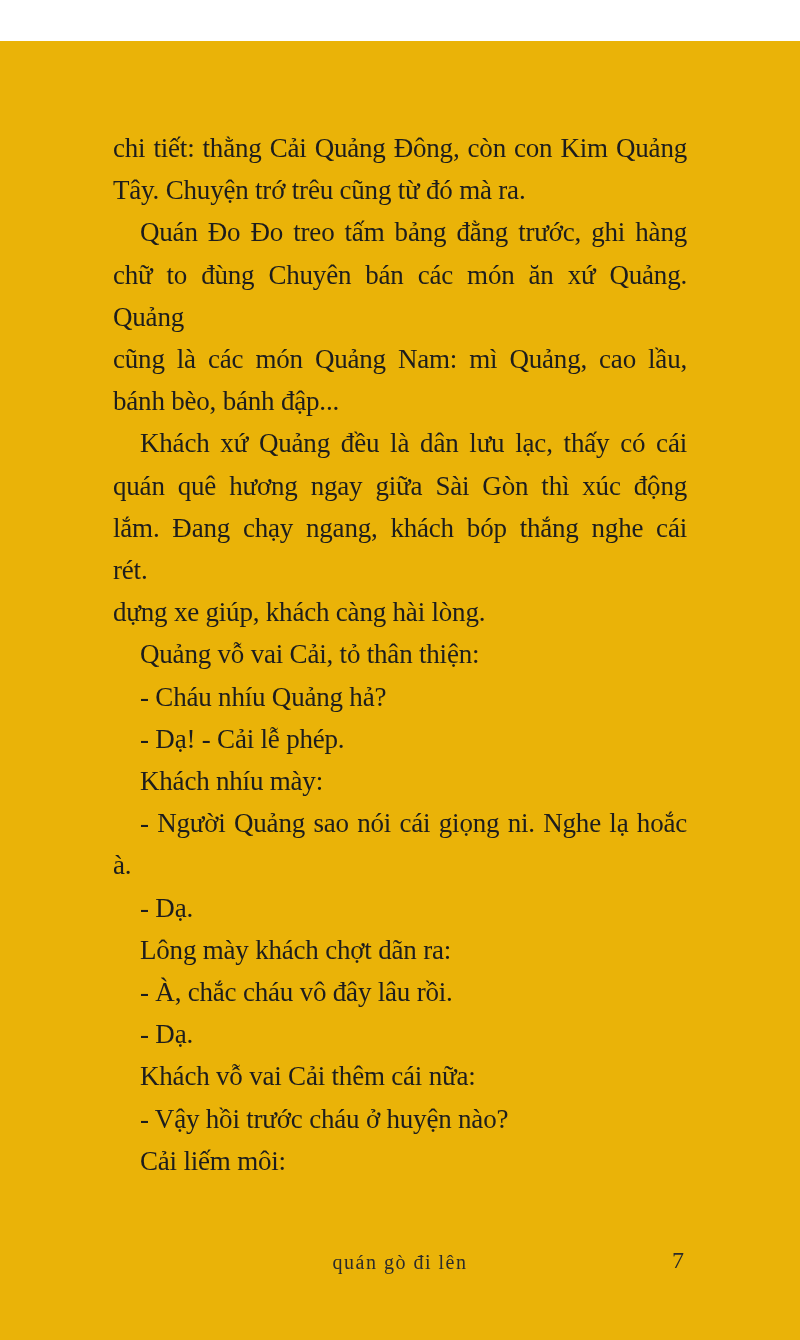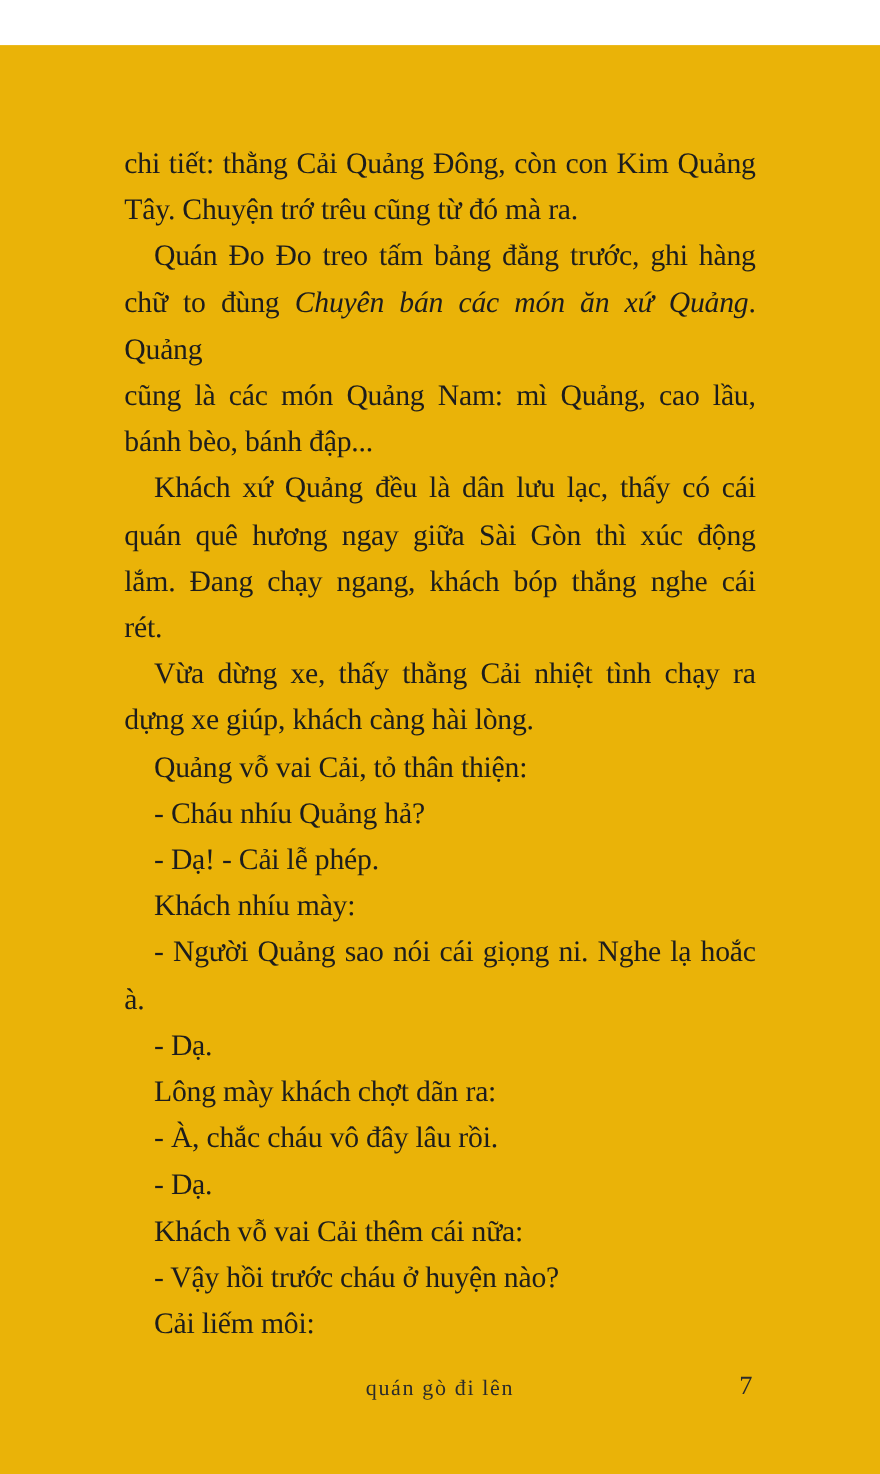--- a/index.html
+++ b/index.html
@@ -31,21 +31,20 @@
   }
   .j {
     text-align: justify;
     -moz-text-align-last: justify;
     text-align-last: justify;
   }
   .ind {
     text-indent: 27px;
   }
   .it {
-    font-style: italic;
   }
   .running-footer {
     position: absolute;
     left: 0;
     top: 1206px;
     width: 800px;
     height: 40px;
     text-decoration: underline;
   }
   .footer-title {
@@ -77,21 +76,20 @@
     <div class="line j">chi tiết: thằng Cải Quảng Đông, còn con Kim Quảng</div>
     <div class="line">Tây. Chuyện trớ trêu cũng từ đó mà ra.</div>
     <div class="line j ind">Quán Đo Đo treo tấm bảng đằng trước, ghi hàng</div>
     <div class="line j"><span>chữ to đùng </span><span class="it">Chuyên bán các món ăn xứ Quảng</span><span>. Quảng</span></div>
     <div class="line j">cũng là các món Quảng Nam: mì Quảng, cao lầu,</div>
     <div class="line">bánh bèo, bánh đập...</div>
     <div class="line j ind">Khách xứ Quảng đều là dân lưu lạc, thấy có cái</div>
     <div class="line j">quán quê hương ngay giữa Sài Gòn thì xúc động</div>
     <div class="line j">lắm. Đang chạy ngang, khách bóp thắng nghe cái</div>
     <div class="line">rét.</div>
-    <div class="line j ind">Vừa dừng xe, thấy thằng Cải nhiệt tình chạy ra</div>
     <div class="line">dựng xe giúp, khách càng hài lòng.</div>
     <div class="line ind">Quảng vỗ vai Cải, tỏ thân thiện:</div>
     <div class="line ind">- Cháu nhíu Quảng hả?</div>
     <div class="line ind">- Dạ! - Cải lễ phép.</div>
     <div class="line ind">Khách nhíu mày:</div>
     <div class="line j ind">- Người Quảng sao nói cái giọng ni. Nghe lạ hoắc</div>
     <div class="line">à.</div>
     <div class="line ind">- Dạ.</div>
     <div class="line ind">Lông mày khách chợt dãn ra:</div>
     <div class="line ind">- À, chắc cháu vô đây lâu rồi.</div>

